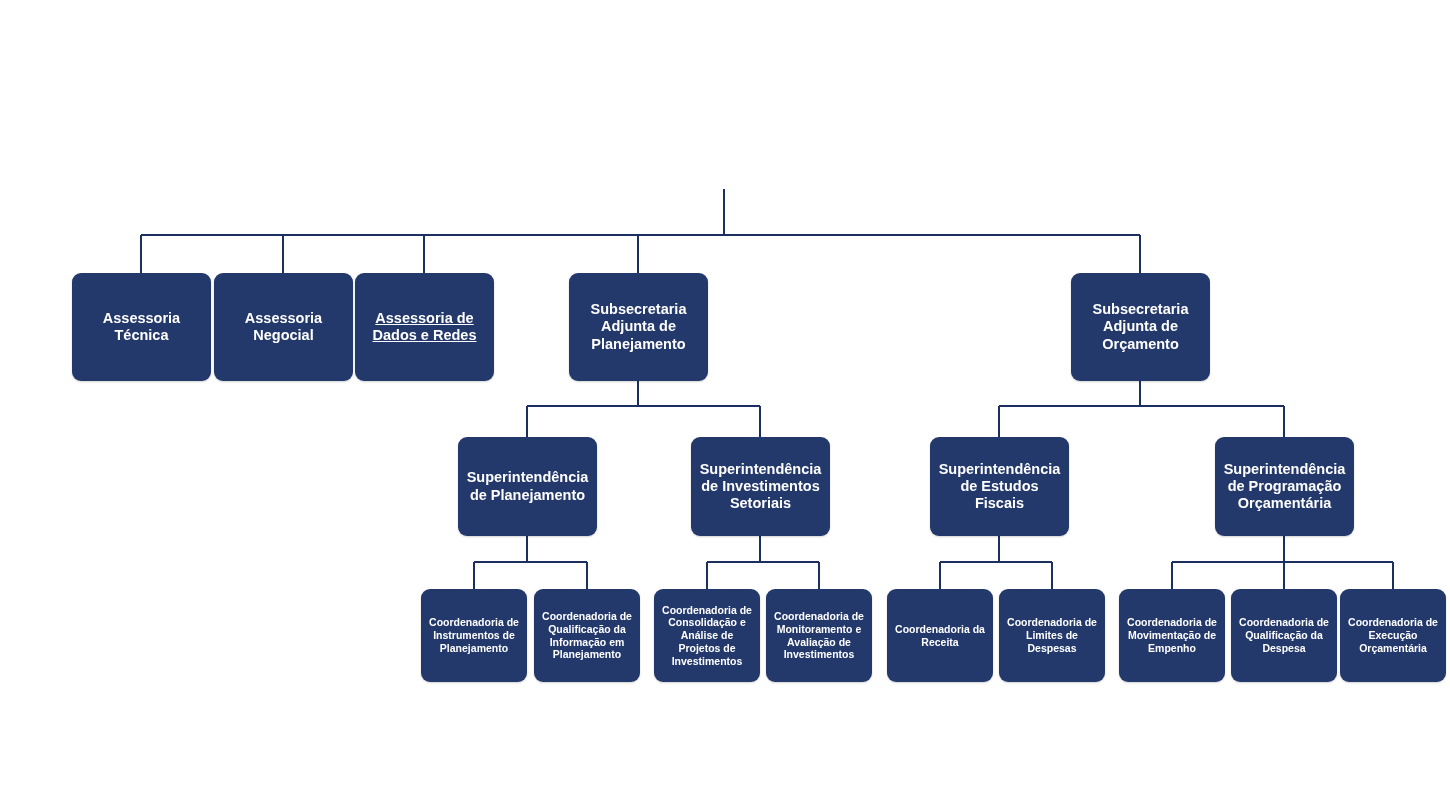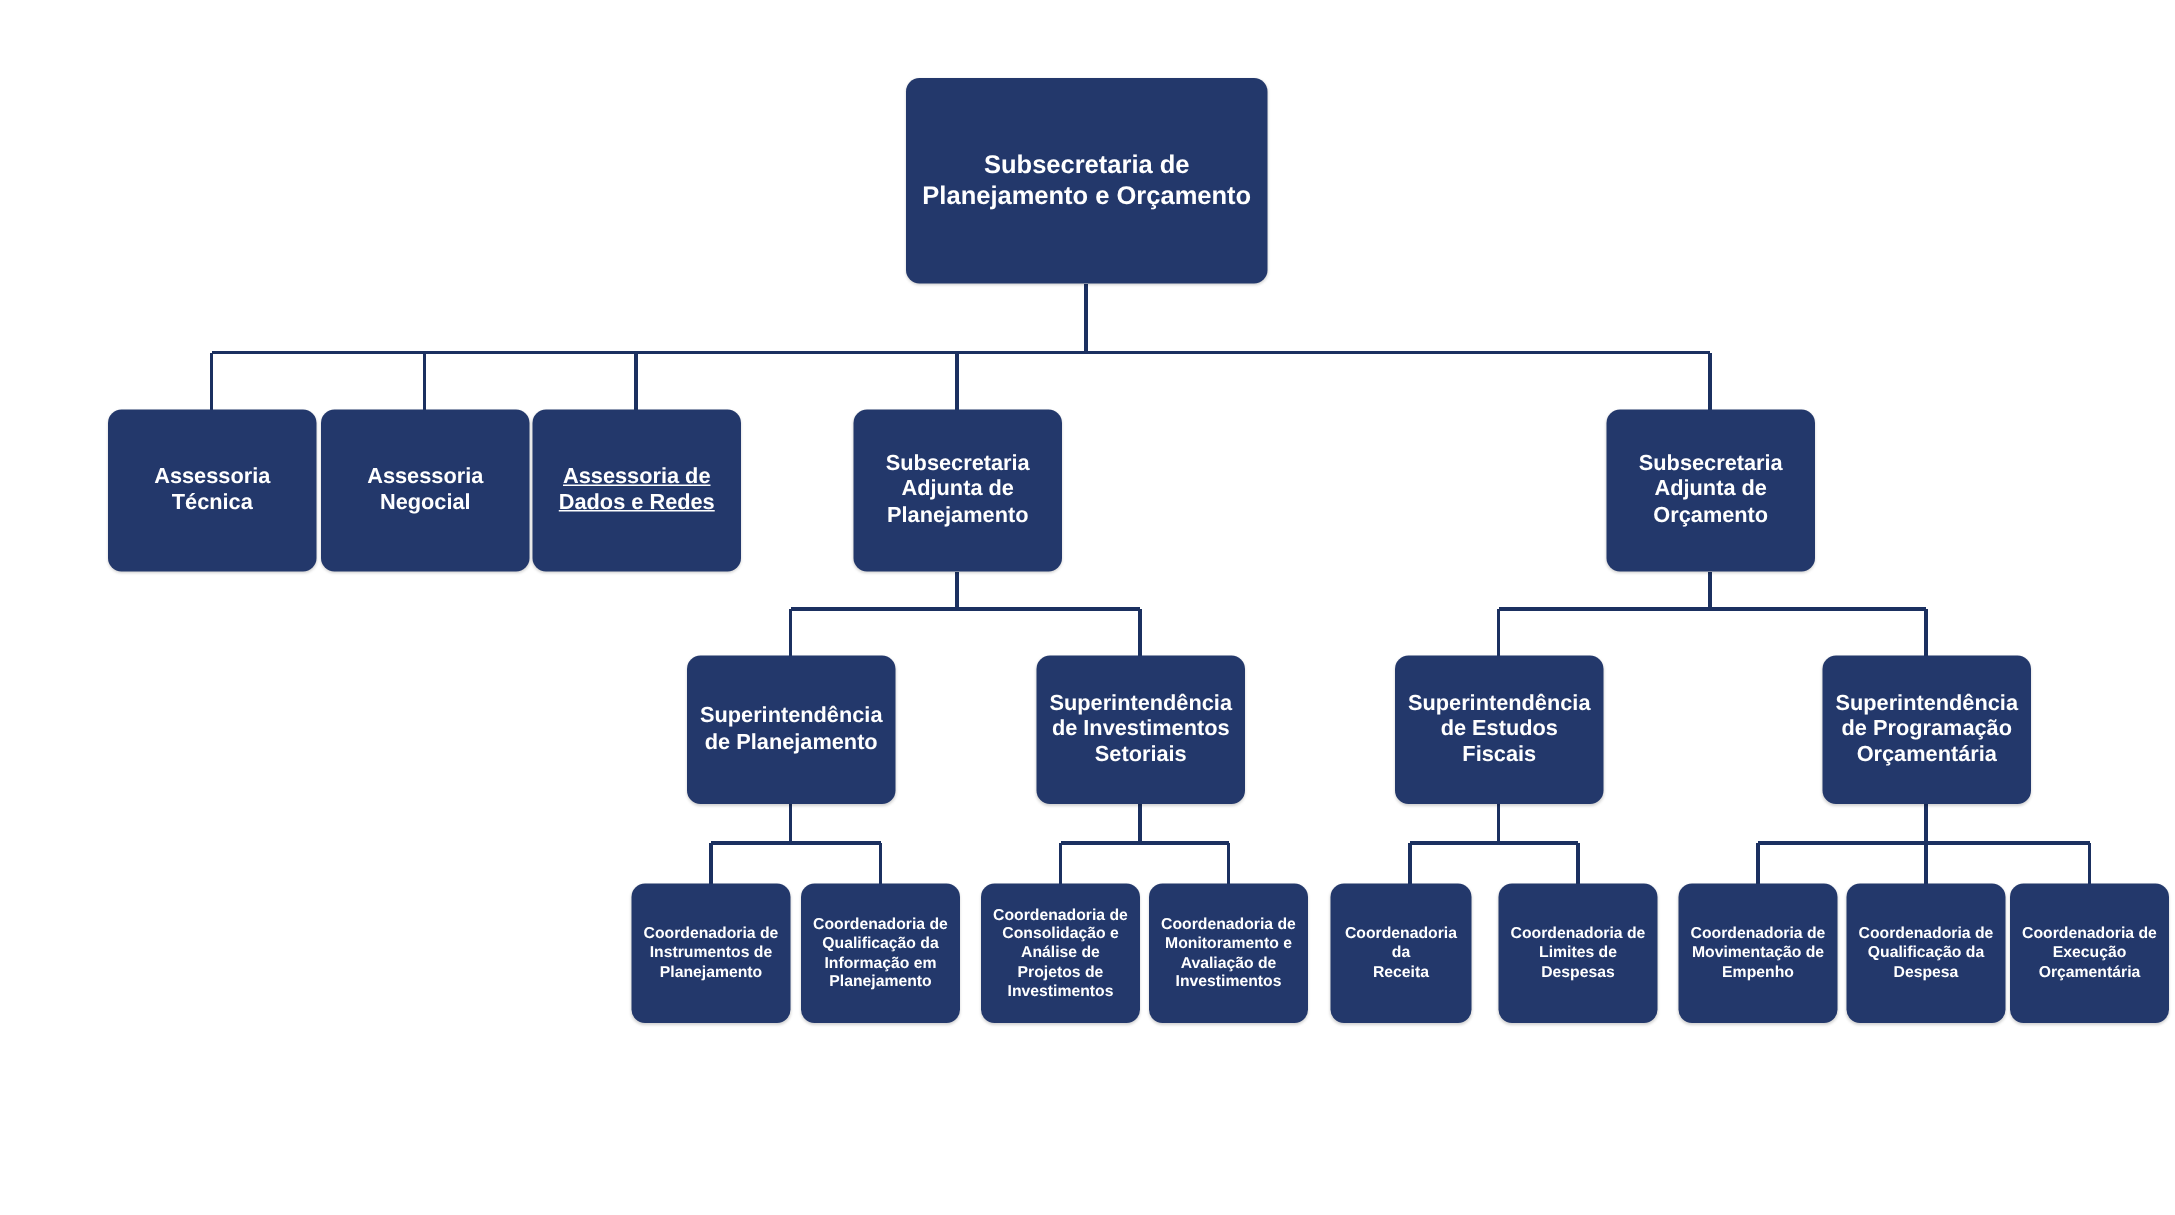--- a/index.html
+++ b/index.html
@@ -94,24 +94,20 @@
       <path d="M 940 562 L 940 589"></path>
       <path d="M 1052 562 L 1052 589"></path>
 
       <path d="M 1284 536 L 1284 589"></path>
       <path d="M 1172 562 L 1393 562"></path>
       <path d="M 1172 562 L 1172 589"></path>
       <path d="M 1393 562 L 1393 589"></path>
     </g>
   </svg>
 
-  <div class="node lvl-root" style="left:604px; top:52px; width:241px; height:137px;">
-    <span class="label">Subsecretaria de
-Planejamento e Orçamento</span>
-  </div>
 
   <div class="node lvl-two" style="left:72px; top:273px; width:139px; height:108px;">
     <span class="label">Assessoria
 Técnica</span>
   </div>
 
   <div class="node lvl-two" style="left:214px; top:273px; width:139px; height:108px;">
     <span class="label">Assessoria
 Negocial</span>
   </div>
@@ -177,21 +173,21 @@
 Investimentos</span>
   </div>
 
   <div class="node lvl-four" style="left:766px; top:589px; width:106px; height:93px;">
     <span class="label">Coordenadoria de
 Monitoramento e
 Avaliação de
 Investimentos</span>
   </div>
 
-  <div class="node lvl-four" style="left:887px; top:589px; width:94px; height:93px;">
+  <div class="node lvl-four" style="left:887px; top:589px; width:106px; height:93px;">
     <span class="label">Coordenadoria da
 Receita</span>
   </div>
 
   <div class="node lvl-four" style="left:999px; top:589px; width:106px; height:93px;">
     <span class="label">Coordenadoria de
 Limites de
 Despesas</span>
   </div>
 

